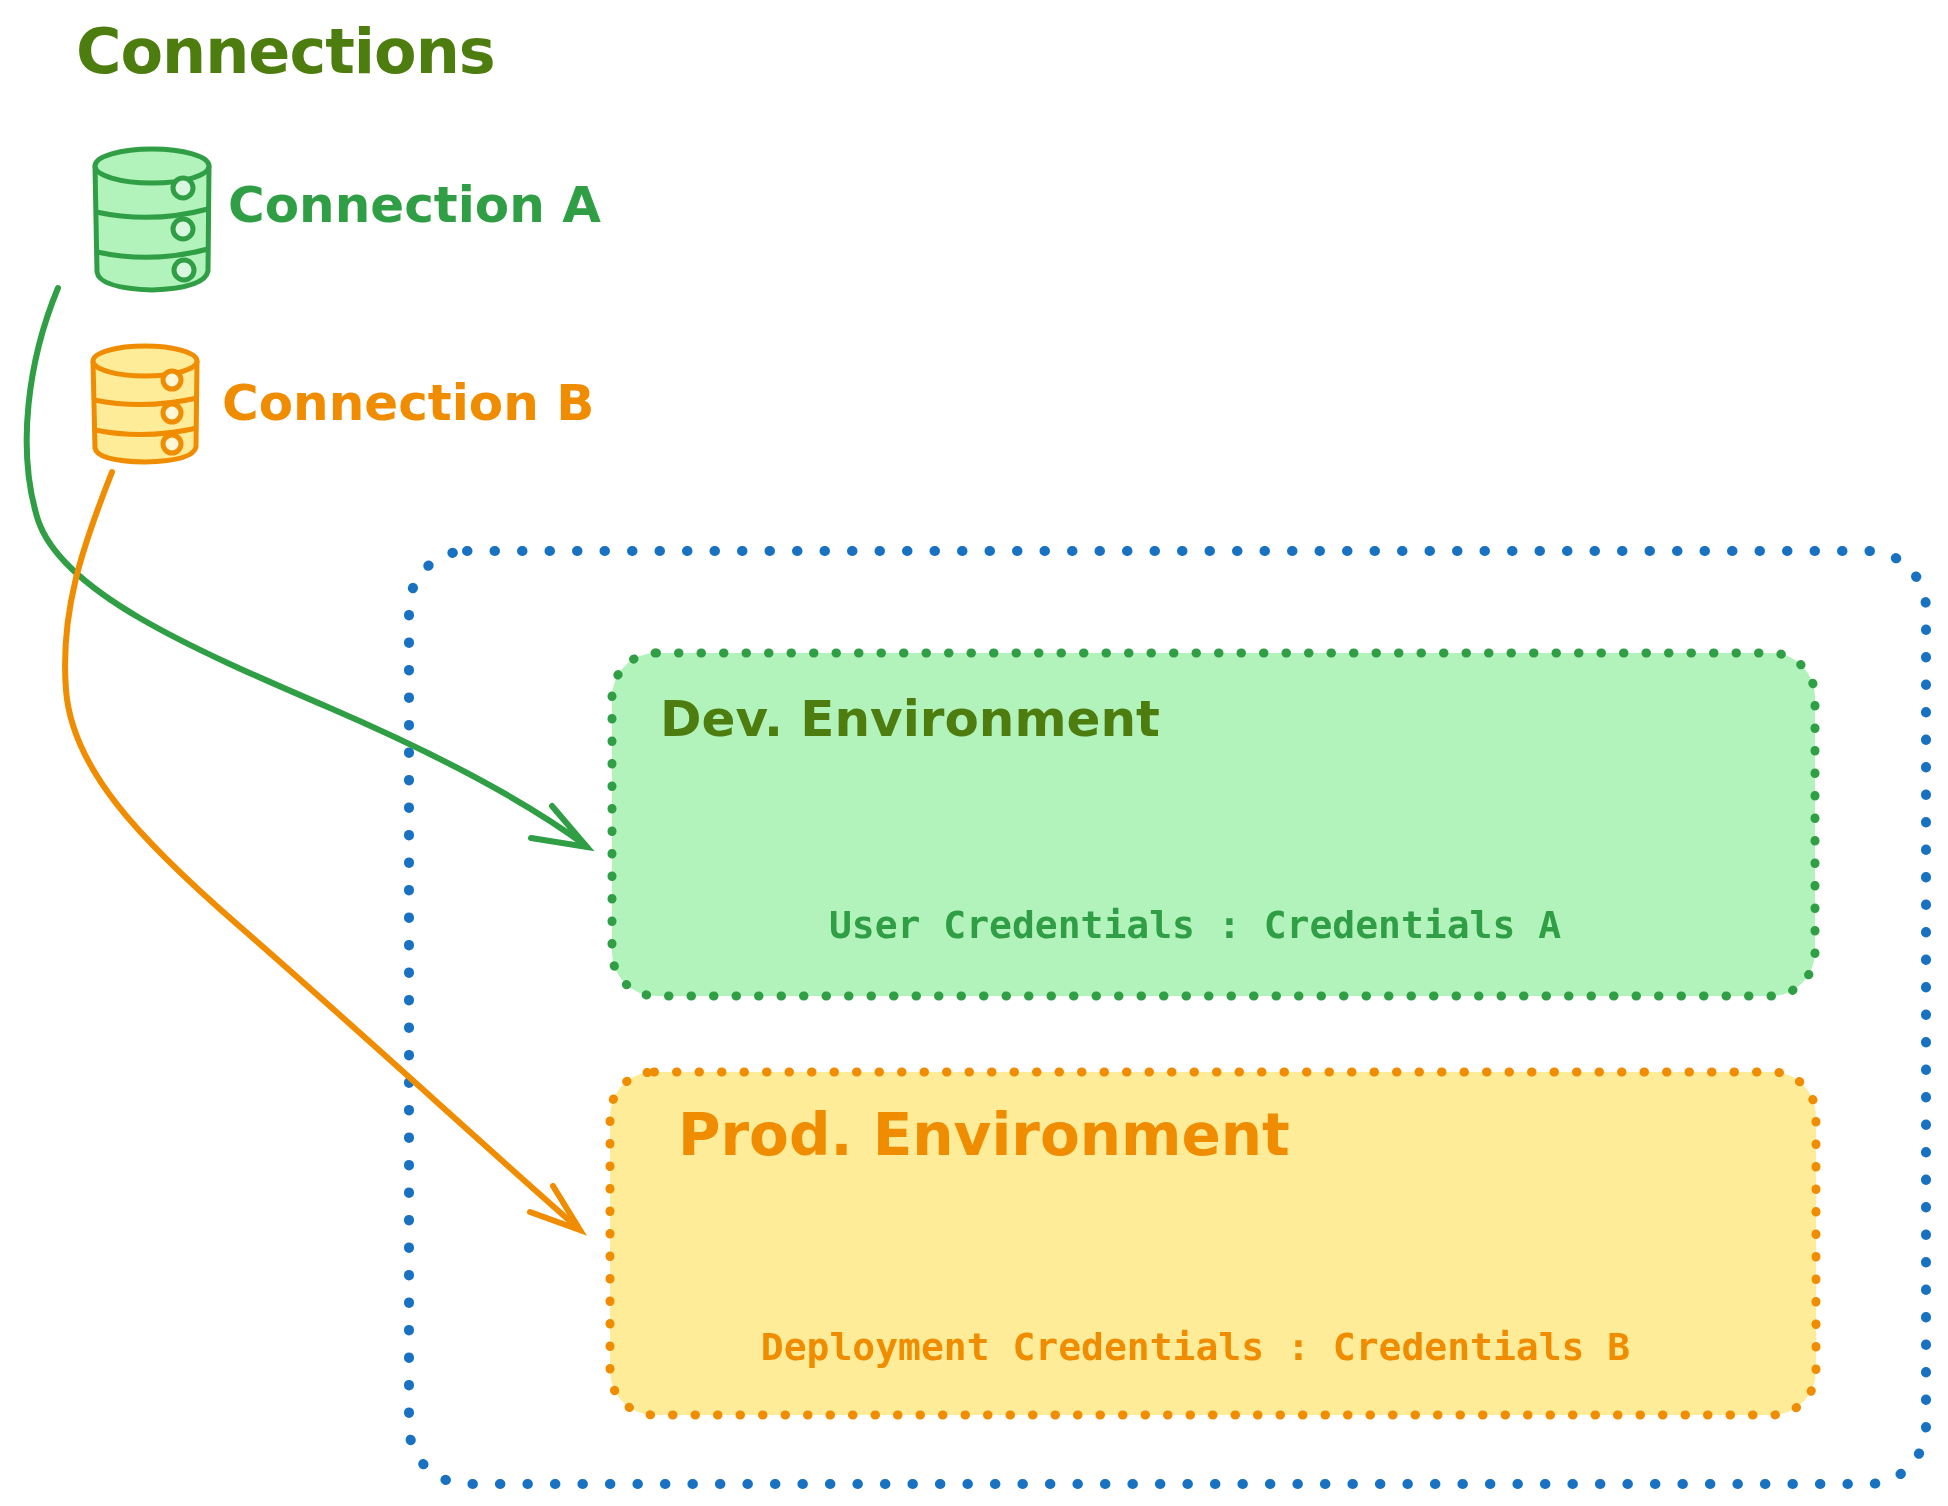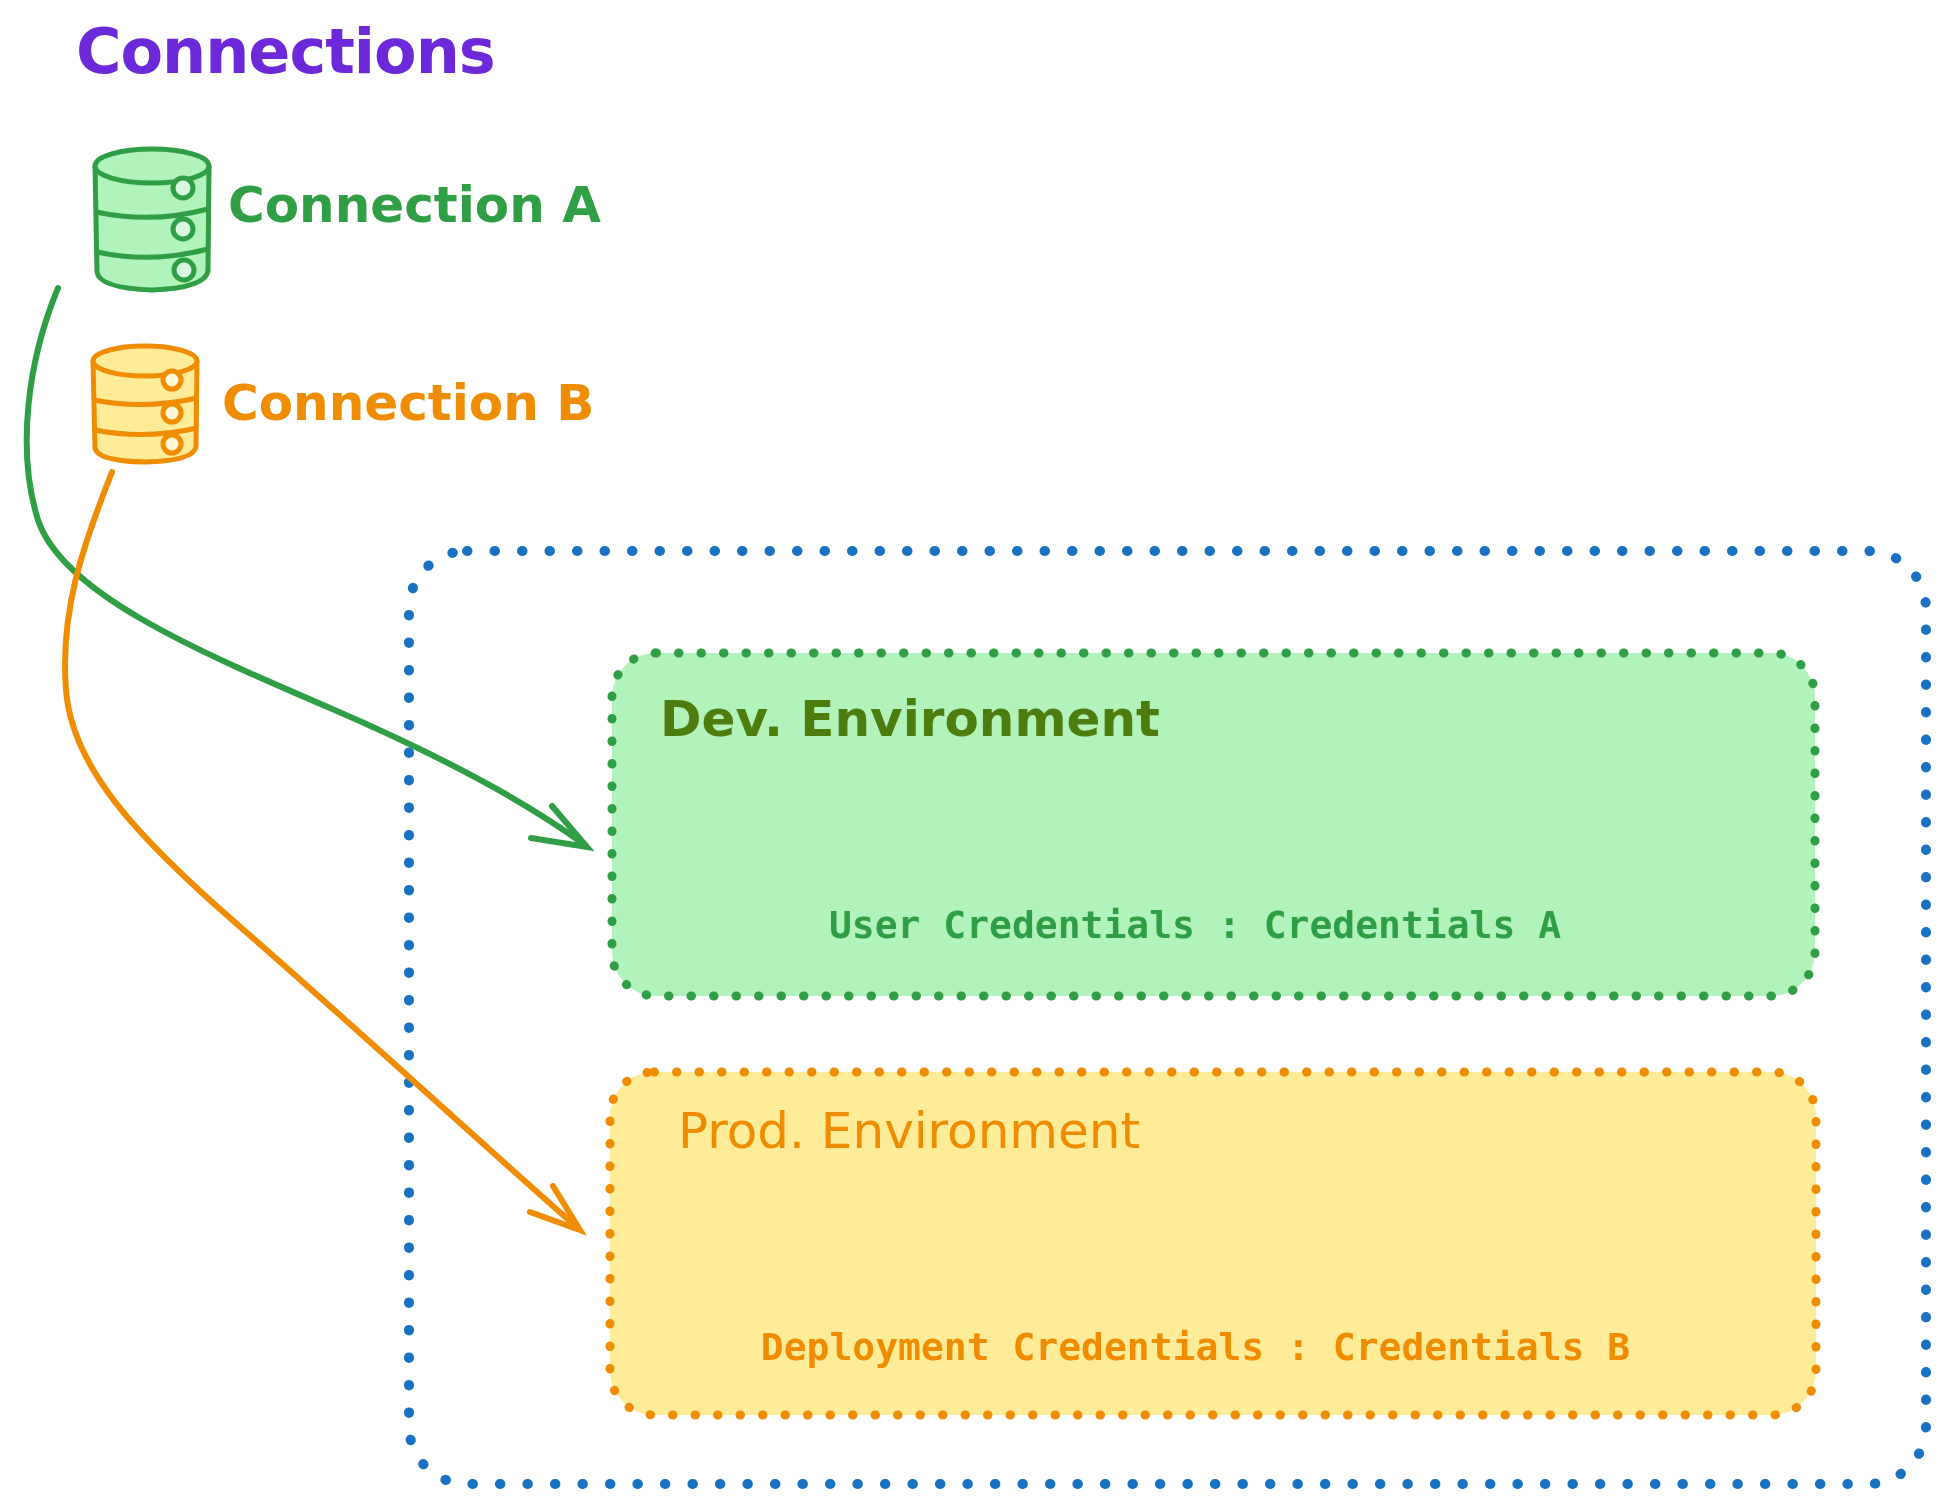--- a/index.html
+++ b/index.html
@@ -23,21 +23,21 @@
   .txt {
     position: absolute;
     white-space: nowrap;
     line-height: 1.1;
   }
   .title-black {
     left: 76px;
     top: 18px;
     font-size: 62px;
     font-weight: 700;
-    color: #6d28d9;
+    color: #4d7c0f;
     letter-spacing: -1px;
   }
   .conn-a-label {
     left: 228px;
     top: 178px;
     font-size: 50px;
     font-weight: 700;
     color: #2f9e44;
   }
   .conn-b-label {
@@ -57,22 +57,22 @@
   .dev-env-label {
     left: 660px;
     top: 692px;
     font-size: 50px;
     font-weight: 700;
     color: #4d7c0f;
   }
   .prod-env-label {
     left: 678px;
     top: 1104px;
-    font-size: 50px;
-    font-weight: 400;
+    font-size: 58px;
+    font-weight: 700;
     color: #f08c00;
   }
   .creds {
     font-family: "DejaVu Sans Mono", "Liberation Mono", monospace;
     font-size: 38px;
     font-weight: 700;
     text-align: center;
   }
   .dev-creds {
     left: 612px;

